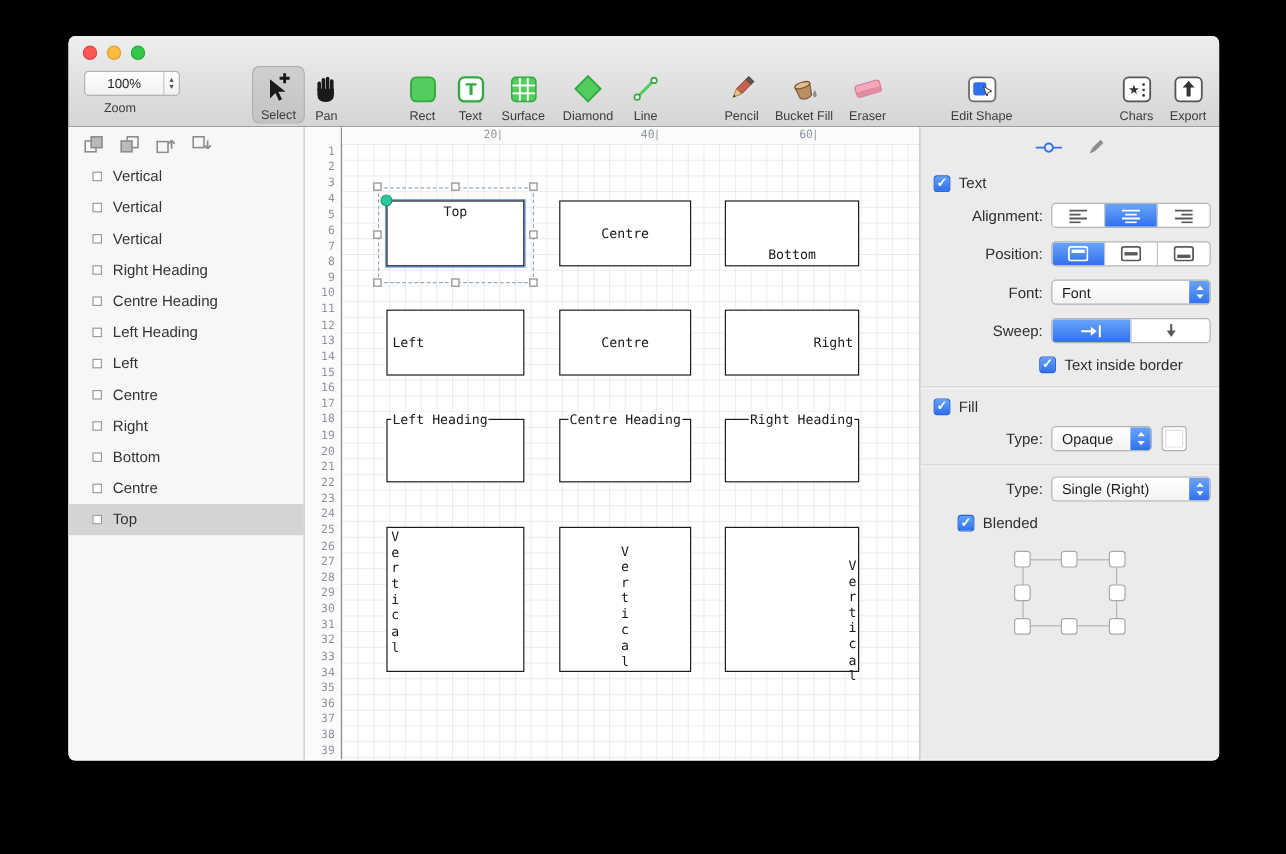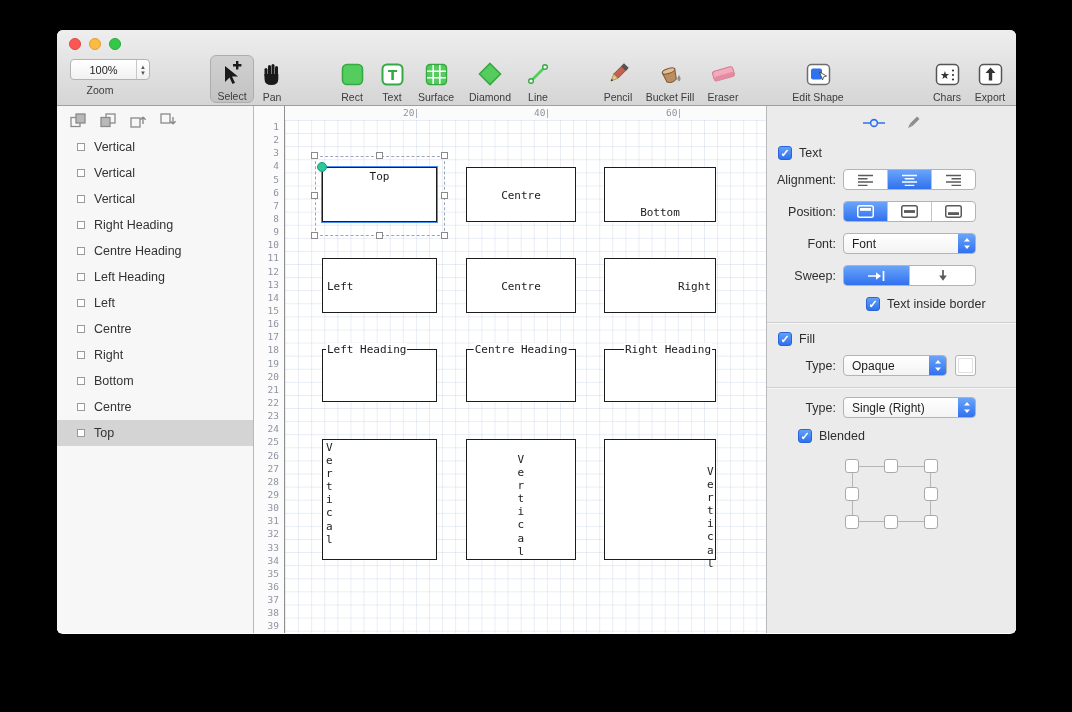--- a/index.html
+++ b/index.html
@@ -85,33 +85,33 @@
   
   .inspector { width:250px; background:#ebebeb; border-left:1px solid #b9b9b9;
                font-size:12.5px; color:#2e2e2e; }
   .tabbar { height:32px; display:flex; align-items:center; justify-content:center; gap:20px; padding-top:4px; }
   .sec-title { display:flex; align-items:center; gap:7px; margin:8px 0 9px 11px; }
   .cb { width:14px; height:14px; border-radius:3px; border:1px solid #2b64d8;
         background:linear-gradient(#63a1f8,#2e71ee); color:#fff; font-size:11px; font-weight:bold;
         display:inline-flex; align-items:center; justify-content:center; flex:0 0 auto; }
   .cb::after { content:"✓"; line-height:1; }
   .irow { display:flex; align-items:center; margin:0 0 11px 0; }
-  .rlabel { width:76px; text-align:right; padding-right:7px; flex:0 0 auto; }
+  .rlabel { width:109px; text-align:right; padding-right:7px; flex:0 0 auto; }
   .seg { display:flex; height:21px; width:133px; background:#fff; border:1px solid #b3b3b3;
          border-radius:4px; overflow:hidden; }
   .segbtn { flex:1; display:flex; align-items:center; justify-content:center; color:#5a5a5a;
             border-right:1px solid #c4c4c4; }
   .segbtn:last-child { border-right:none; }
   .segbtn.sel { background:linear-gradient(#6aa4f9,#3071ef); color:#fff; }
   .popup { height:21px; background:linear-gradient(#ffffff,#f3f3f3); border:1px solid #b3b3b3;
            border-radius:4px; display:flex; align-items:center; overflow:hidden; }
   .popup .pval { flex:1; padding-left:8px; font-size:12px; color:#1e1e1e; white-space:nowrap; }
   .popup .pcap { width:17px; height:100%; background:linear-gradient(#6aa4f9,#3071ef);
                  display:flex; align-items:center; justify-content:center; }
-  .w133 { width:133px; } .w104 { width:104px; }
+  .w133 { width:133px; } .w104 { width:84px; }
   .inlinecb { display:flex; align-items:center; gap:7px; font-size:12.5px; }
   .divider { border-top:1px solid #cfcfcf; border-bottom:1px solid #f8f8f8; margin:4px 0 8px 0; }
   .colorwell { width:21px; height:21px; border:1px solid #b3b3b3; border-radius:3px;
                background:#fff; margin-left:8px; box-shadow:inset 0 0 0 2px #fff, inset 0 0 0 3px #e0e0e0; }
   .bwidget { position:relative; width:93px; height:70px; margin:16px auto 0 auto; }
   .bframe { position:absolute; left:7px; top:7px; width:79px; height:56px; border:1px solid #b5b5b5; }
   .bsq { position:absolute; width:14px; height:14px; background:#fff; border:1px solid #a9a9a9;
          border-radius:3px; }
 </style>
 </head>

